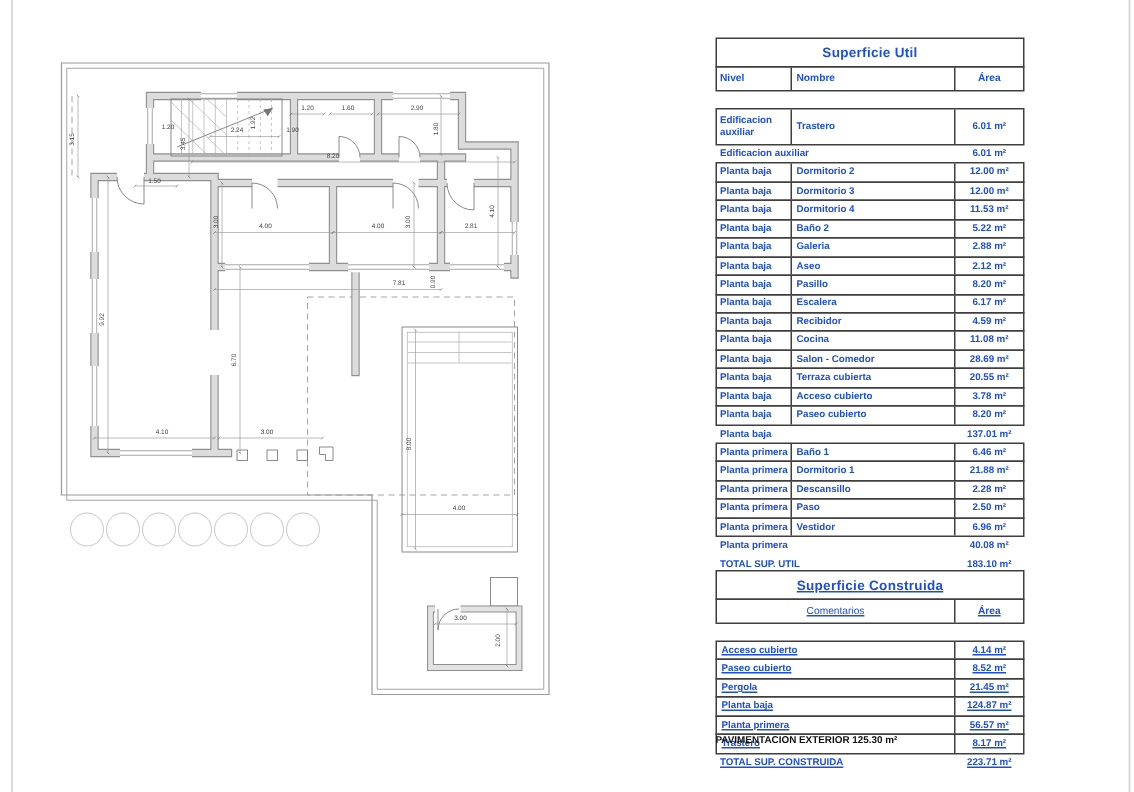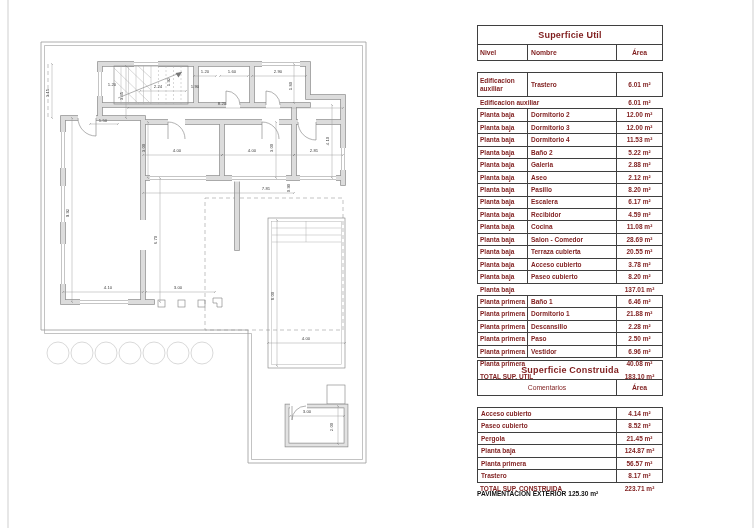--- a/index.html
+++ b/index.html
@@ -2,23 +2,23 @@
 <html><head>
 <meta charset="utf-8">
 <style>
   :root{ --bc:#3f3f3f; }
   html,body{margin:0;padding:0;background:#fff;}
   #sheet{position:relative;width:756px;height:528px;background:#fff;overflow:hidden;
          font-family:"Liberation Sans",sans-serif;}
   #plan{position:absolute;left:0;top:0;}
 
   
-  .tbl{position:absolute;width:186px;color:#7f1d1d;font-weight:bold;}
+  .tbl{position:absolute;width:206px;color:#1d4ed8;font-weight:bold;}
   #tbl1{left:477px;top:25px;}
-  #tbl2{left:477px;top:360px;}
+  #tbl2{left:477px;top:380px;text-decoration:underline;}
   .title{border:1px solid var(--bc);height:18px;line-height:18px;text-align:center;
          font-size:9px;letter-spacing:.2px;}
   .head{display:flex;border:1px solid var(--bc);margin-top:-1px;height:15px;
         align-items:center;font-size:6.8px;}
   .head .h1{width:47px;padding-left:2px;border-right:1px solid var(--bc);align-self:stretch;display:flex;align-items:center;}
   .head .h2{flex:1;padding-left:3px;border-right:1px solid var(--bc);align-self:stretch;display:flex;align-items:center;}
   .head .h2c{flex:1;border-right:1px solid var(--bc);align-self:stretch;display:flex;align-items:center;justify-content:center;font-weight:normal;}
   .head .h3{width:45px;text-align:center;}
   .gap{height:12px;}
   .trow{display:flex;min-height:11.45px;border:1px solid var(--bc);margin-top:-1px;

